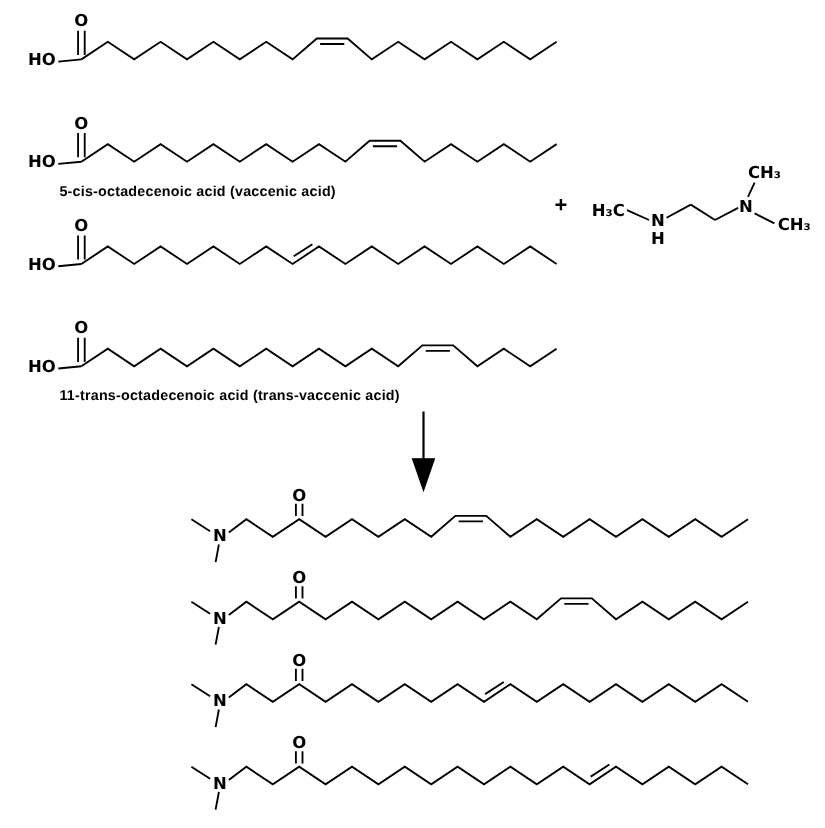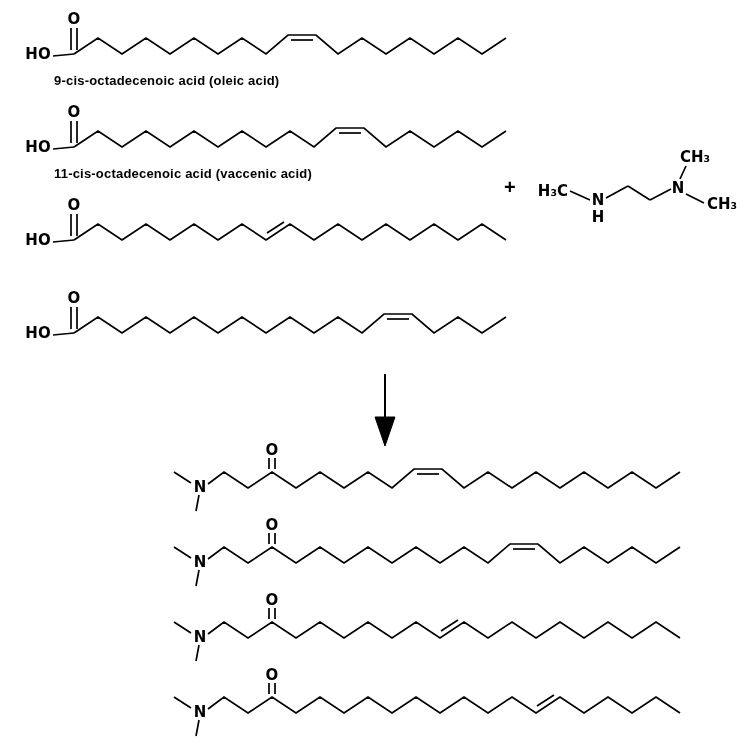--- a/index.html
+++ b/index.html
@@ -29,33 +29,32 @@
 
   <div class="block" style="left:12px; top:10px;">
     <svg width="510" height="62" viewBox="0 0 510 62">
       <text x="26" y="49" text-anchor="middle">HO</text>
       <text x="62" y="14" text-anchor="middle">O</text>
       <path d="M41,46 L62,44"></path>
       <path d="M59,18 L59,40 M65,18 L65,40"></path>
       <path d="M62,44 L86,28 L110,44 L134,28 L158,44 L182,28 L206,44 L230,28 L254,44 L276,25 L304,25 L326,44 L350,28 L374,44 L398,28 L422,44 L446,28 L470,44 L494,28"></path>
       <path d="M279,30 L301,30"></path>
     </svg>
-    <div class="caption">9-cis-octadecenoic acid (oleic acid)</div>
   </div>
 
   <div class="block" style="left:12px; top:103px;">
     <svg width="510" height="62" viewBox="0 0 510 62">
       <text x="26" y="49" text-anchor="middle">HO</text>
       <text x="62" y="14" text-anchor="middle">O</text>
       <path d="M41,46 L62,44"></path>
       <path d="M59,18 L59,40 M65,18 L65,40"></path>
       <path d="M62,44 L86,28 L110,44 L134,28 L158,44 L182,28 L206,44 L230,28 L254,44 L278,28 L302,44 L324,25 L352,25 L374,44 L398,28 L422,44 L446,28 L470,44 L494,28"></path>
       <path d="M327,30 L349,30"></path>
     </svg>
-    <div class="caption">11-cis-octadecenoic acid (vaccenic acid)</div>
+    <div class="caption">5-cis-octadecenoic acid (vaccenic acid)</div>
   </div>
 
   <div class="block" style="left:12px; top:196px;">
     <svg width="510" height="62" viewBox="0 0 510 62">
       <text x="26" y="49" text-anchor="middle">HO</text>
       <text x="62" y="14" text-anchor="middle">O</text>
       <path d="M41,46 L62,44"></path>
       <path d="M59,18 L59,40 M65,18 L65,40"></path>
       <path d="M62,44 L86,28 L110,44 L134,28 L158,44 L182,28 L206,44 L230,28 L254,44 L278,28 L302,44 L326,28 L350,44 L374,28 L398,44 L422,28 L446,44 L470,28 L494,44"></path>
       <path d="M255,37 L272,26"></path>
@@ -64,20 +63,21 @@
 
   <div class="block" style="left:12px; top:289px;">
     <svg width="510" height="62" viewBox="0 0 510 62">
       <text x="26" y="49" text-anchor="middle">HO</text>
       <text x="62" y="14" text-anchor="middle">O</text>
       <path d="M41,46 L62,44"></path>
       <path d="M59,18 L59,40 M65,18 L65,40"></path>
       <path d="M62,44 L86,28 L110,44 L134,28 L158,44 L182,28 L206,44 L230,28 L254,44 L278,28 L302,44 L326,28 L350,44 L372,25 L400,25 L422,44 L446,28 L470,44 L494,28"></path>
       <path d="M375,30 L397,30"></path>
     </svg>
+    <div class="caption">11-trans-octadecenoic acid (trans-vaccenic acid)</div>
   </div>
 
   <div class="plus" style="left:504px; top:176px;">+</div>
 
   <div class="block" style="left:520px; top:130px;">
     <svg width="230" height="100" viewBox="0 0 230 100">
       <text x="48" y="66" text-anchor="end">H₃C</text>
       <path d="M50,61 L70,70"></path>
       <text x="78" y="75" text-anchor="middle">N</text>
       <text x="78" y="92" text-anchor="middle">H</text>

